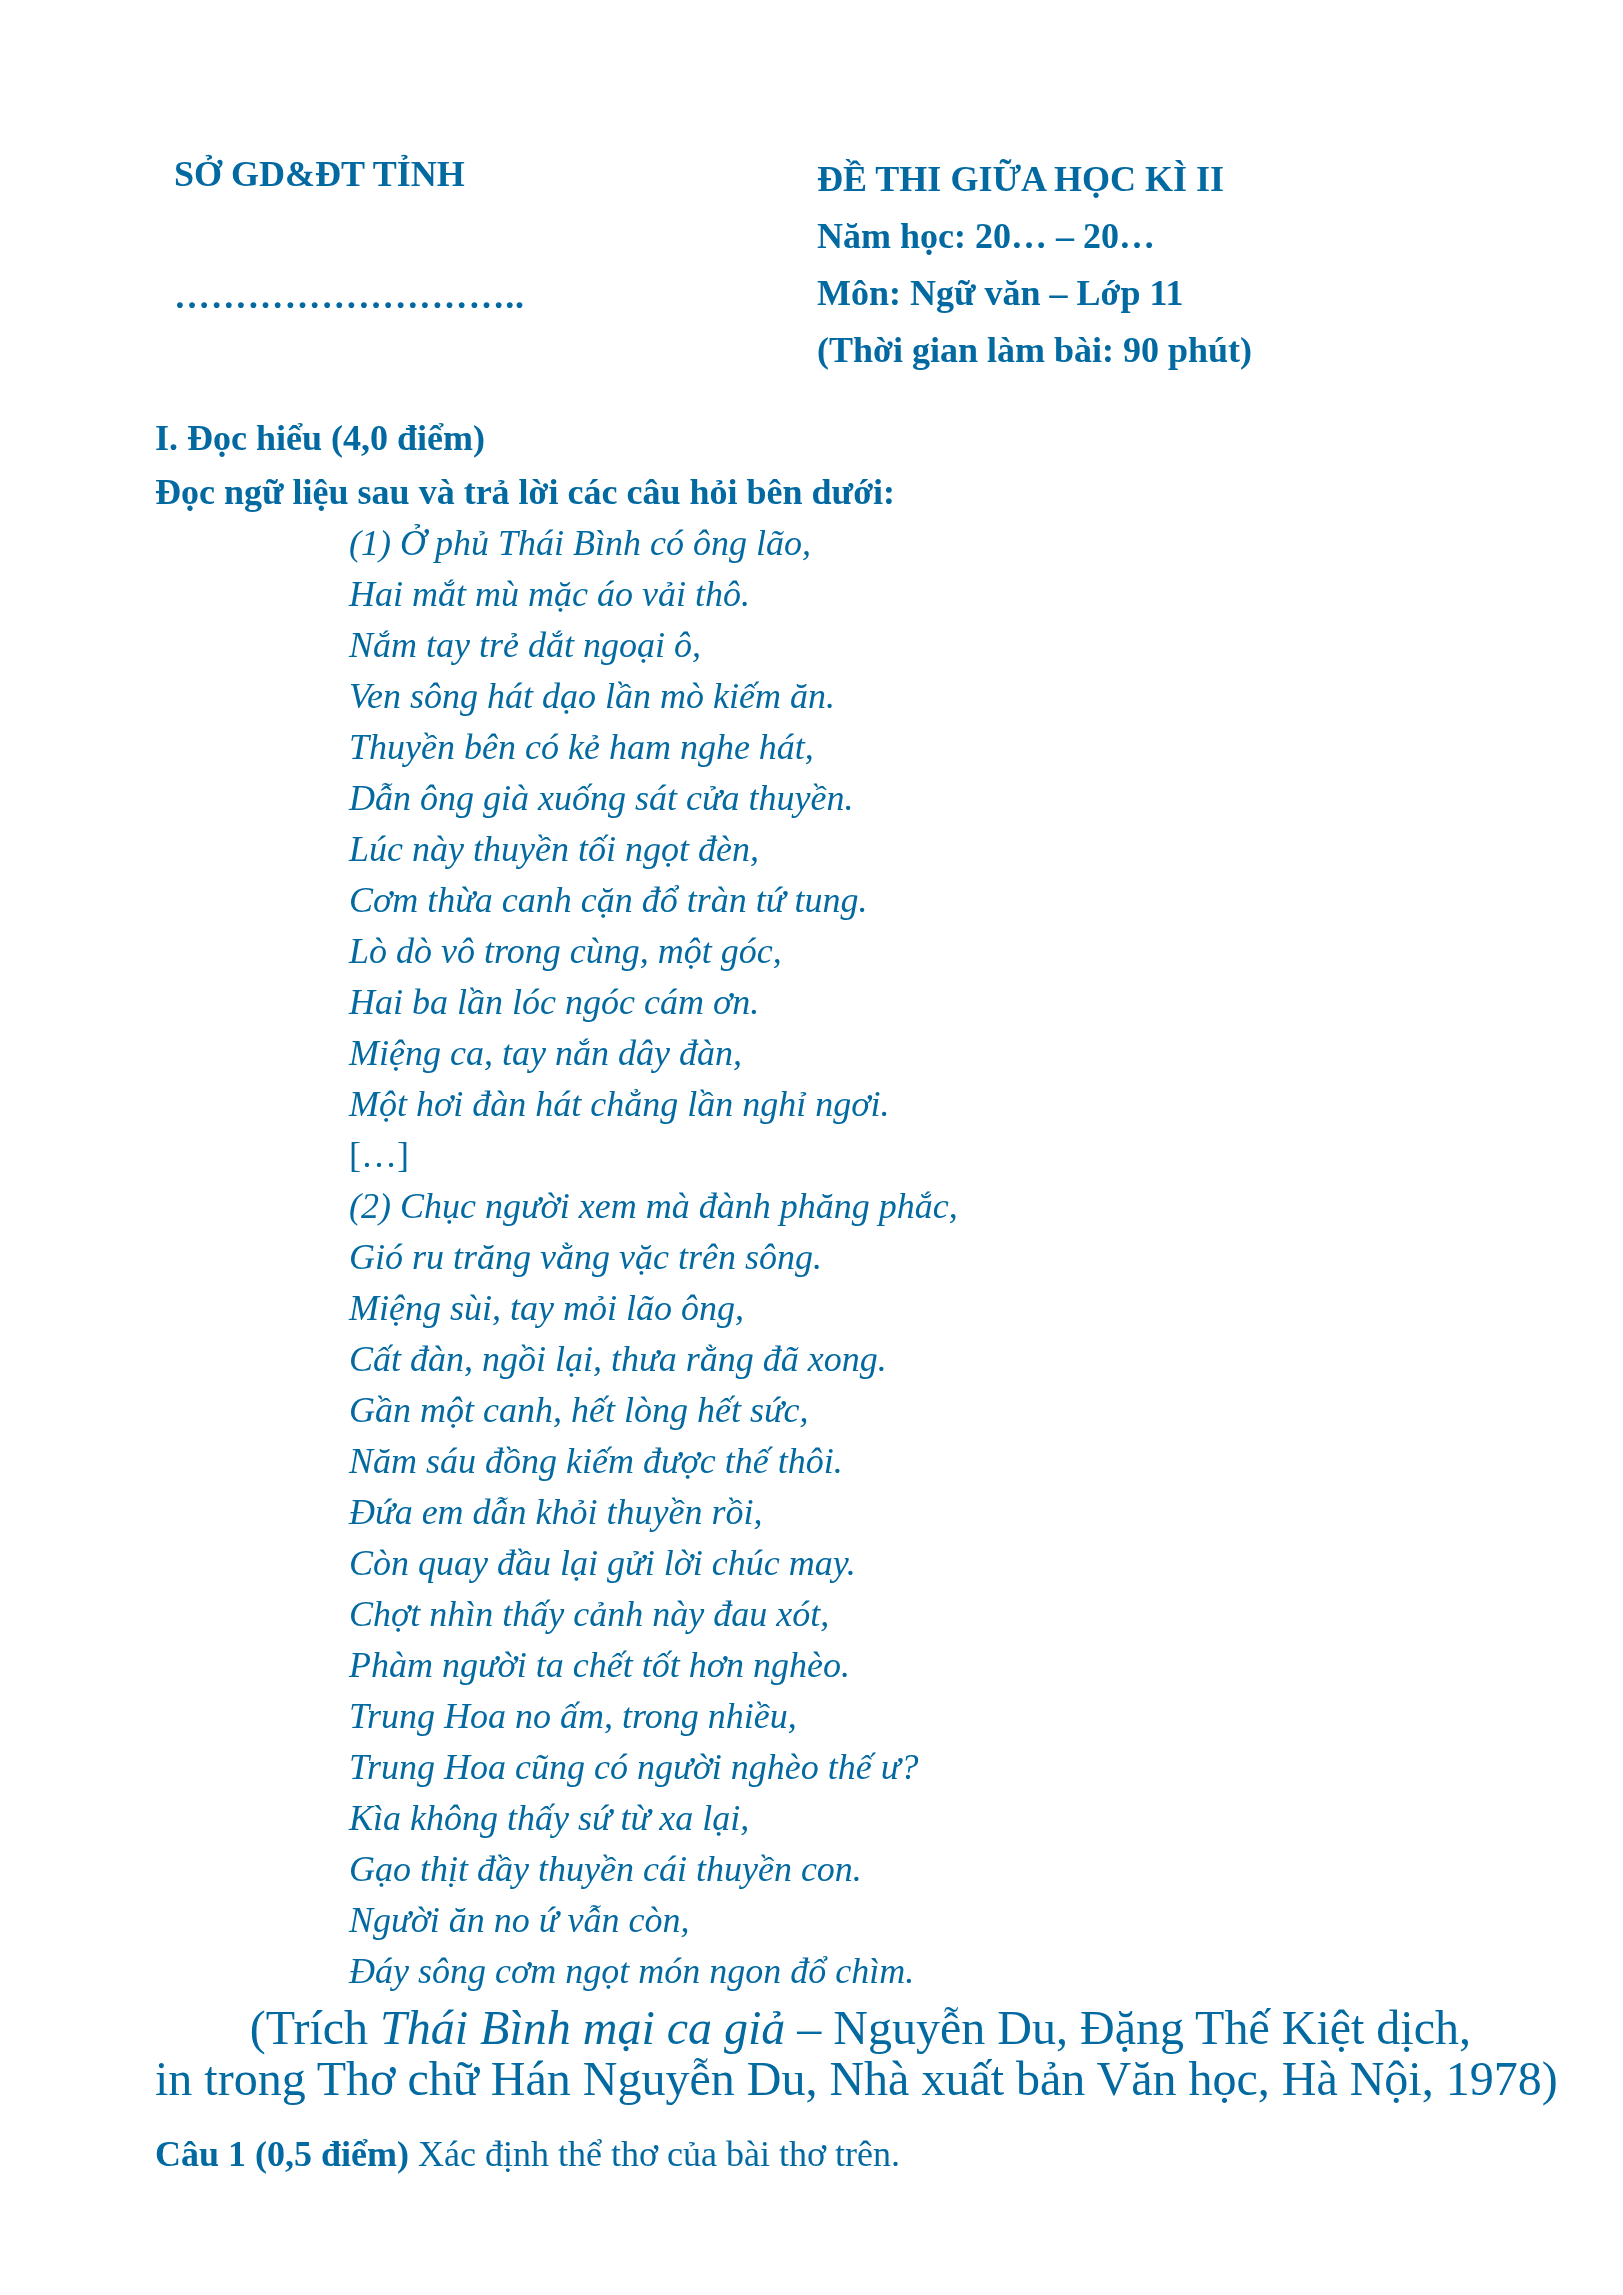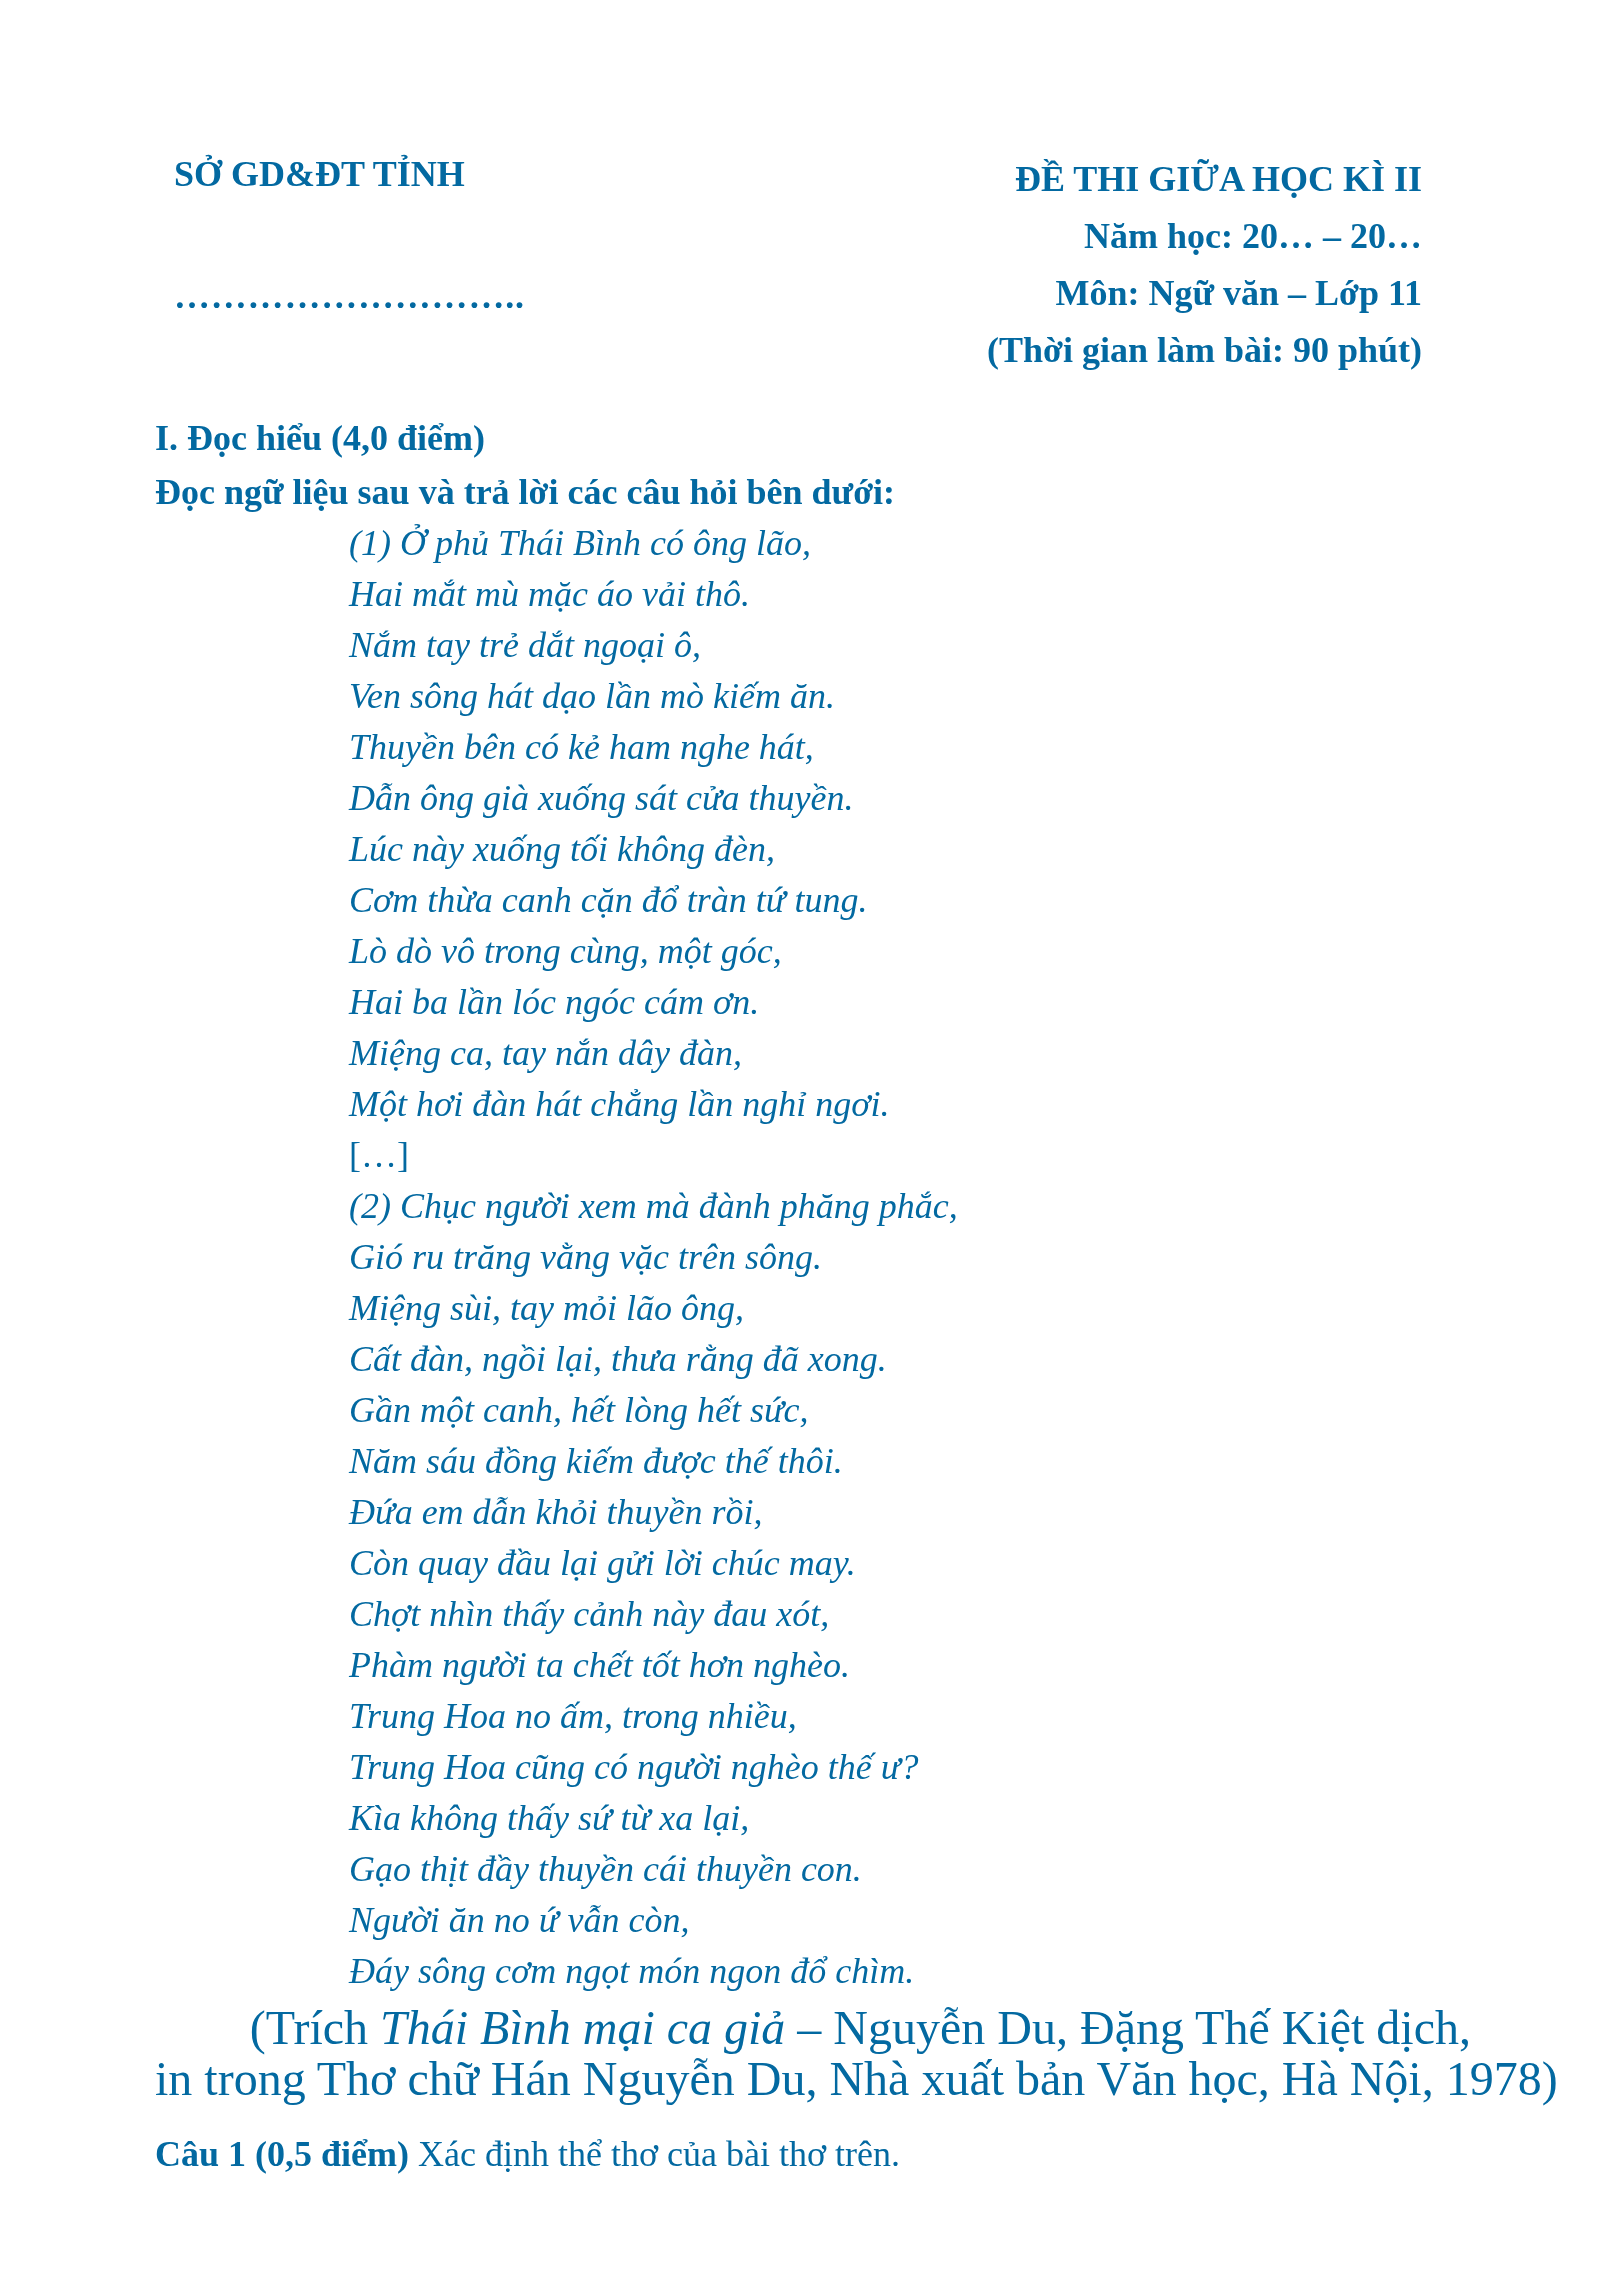--- a/index.html
+++ b/index.html
@@ -14,21 +14,21 @@
   }
   .abs { position: absolute; }
   .b { font-weight: bold; }
   .body-text { font-size: 36px; line-height: 47px; white-space: nowrap; }
 
   .header-left-line1 { left: 174px; top: 151px; }
   .header-left-dots  { left: 174px; top: 273px; letter-spacing: 0.8px; }
 
   .header-right {
     left: 817px; top: 151px; width: 605px;
-    text-align: right; font-weight: bold;
+    text-align: left; font-weight: bold;
     font-size: 36px; line-height: 57px;
   }
 
   .section-heading { left: 155px; top: 415px; }
   .instruction     { left: 155px; top: 469px; }
 
   .poem {
     left: 349px; top: 518px;
     font-size: 36px; line-height: 51px;
     font-style: italic; white-space: nowrap;
@@ -63,21 +63,21 @@
   <div class="abs body-text b instruction">Đọc ngữ liệu sau và trả lời các câu hỏi bên dưới:</div>
 
   <div class="abs poem">
     <div>
         <div>(1) Ở phủ Thái Bình có ông lão,</div>
         <div>Hai mắt mù mặc áo vải thô.</div>
         <div>Nắm tay trẻ dắt ngoại ô,</div>
         <div>Ven sông hát dạo lần mò kiếm ăn.</div>
         <div>Thuyền bên có kẻ ham nghe hát,</div>
         <div>Dẫn ông già xuống sát cửa thuyền.</div>
-        <div>Lúc này xuống tối không đèn,</div>
+        <div>Lúc này thuyền tối ngọt đèn,</div>
         <div>Cơm thừa canh cặn đổ tràn tứ tung.</div>
         <div>Lò dò vô trong cùng, một góc,</div>
         <div>Hai ba lần lóc ngóc cám ơn.</div>
         <div>Miệng ca, tay nắn dây đàn,</div>
         <div>Một hơi đàn hát chẳng lần nghỉ ngơi.</div>
       </div>
     <div class="upright">[…]</div>
     <div>
         <div>(2) Chục người xem mà đành phăng phắc,</div>
         <div>Gió ru trăng vằng vặc trên sông.</div>

